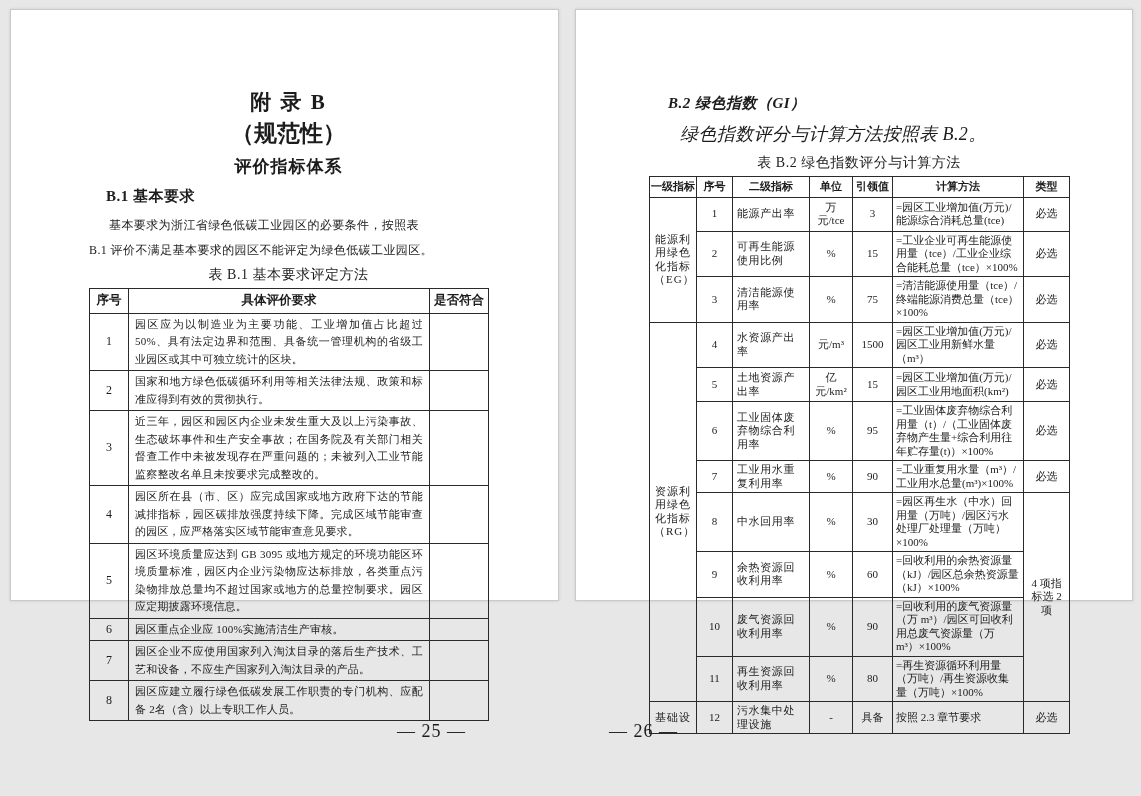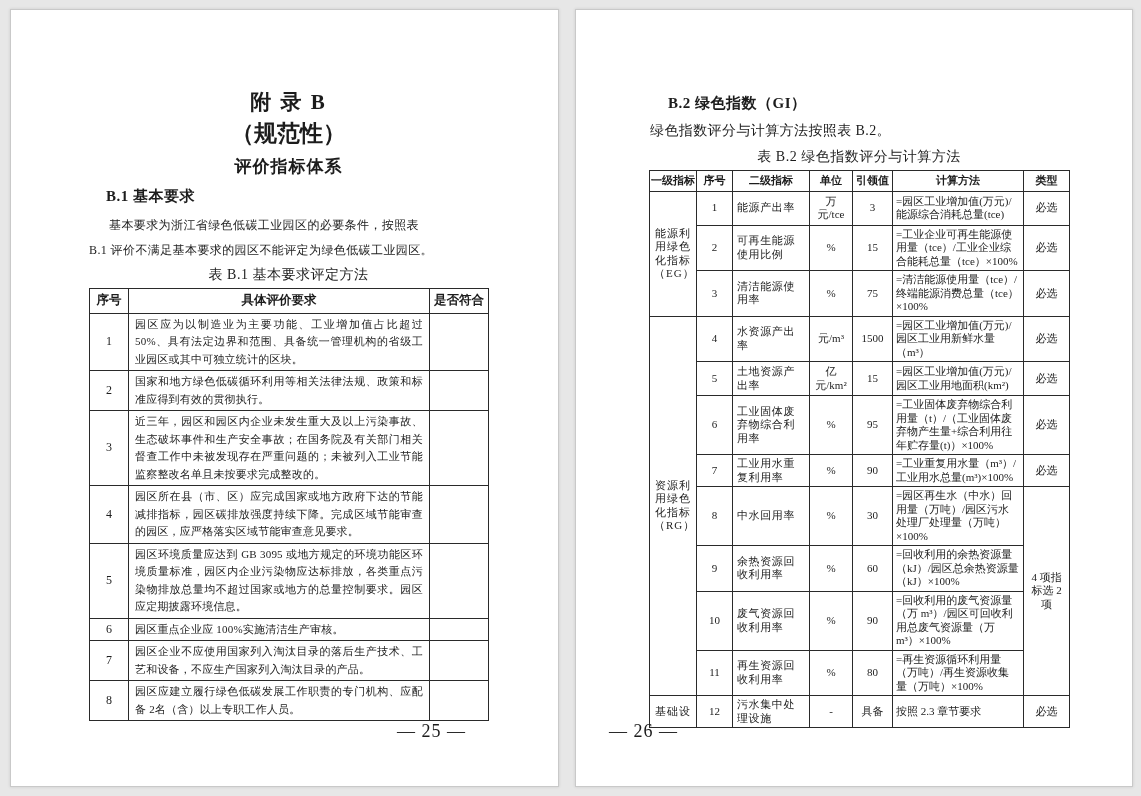--- a/index.html
+++ b/index.html
@@ -5,21 +5,21 @@
   html,body{margin:0;padding:0;}
   body{
     width:1141px;height:796px;
     background:#e7e7e7;
     font-family:"Liberation Serif","DejaVu Serif",serif;
     color:#1c1c1c;
     position:relative;
     overflow:hidden;
   }
   .page{
-    position:absolute;top:9px;height:778px;
+    position:absolute;top:9px;height:592px;
     background:#ffffff;
     border:1px solid #c9c9c9;
     box-shadow:0 0 3px rgba(0,0,0,.12);
     box-sizing:border-box;
   }
   .page-left{left:10px;width:549px;}
   .page-right{left:575px;width:558px;}
 
   
   .title-block{margin-top:76px;margin-left:78px;width:399px;text-align:center;font-weight:bold;}
@@ -36,22 +36,22 @@
   td,th{border:1px solid #2a2a2a;box-sizing:border-box;vertical-align:middle;}
 
   .tbl-b1{margin-left:78px;width:399px;font-size:11px;line-height:17.5px;}
   .tbl-b1 th{font-weight:bold;font-size:12.5px;padding:3px 2px;text-align:center;}
   .tbl-b1 td{padding:2px 6px;}
   .tbl-b1 .c-no{text-align:center;padding:2px 1px;font-size:12px;}
   .tbl-b1 .c-req{text-align:justify;letter-spacing:.2px;}
   .b1-col-no{width:39px;} .b1-col-req{width:301px;} .b1-col-ok{width:59px;}
 
   
-  .heading-b2{margin:84px 0 0 92px;font-size:15px;font-weight:bold;letter-spacing:.5px;}
-  .para-right{margin:9px 0 0 74px;font-size:14px;letter-spacing:.4px;}
+  .heading-b2{margin:84px 0 0 92px;font-size:15px;font-weight:bold;letter-spacing:.5px;font-style:italic;}
+  .para-right{margin:9px 0 0 104px;font-size:18px;letter-spacing:.4px;font-style:italic;}
   .caption-b2{margin:8px 0 4px 73px;width:420px;box-sizing:border-box;font-family:Liberation Serif, serif;}
 
   .tbl-b2{margin-left:73px;width:420px;font-size:11px;line-height:13.5px;padding-left:20px;}
   .tbl-b2 th{font-weight:bold;padding:3px 1px;text-align:center;font-size:11px;}
   .tbl-b2 td{padding:3px 3px;}
   .tbl-b2 .c-center{text-align:center;}
   .tbl-b2 .c-group{text-align:center;padding:2px 4px;letter-spacing:1px;}
   .tbl-b2 .c-ind{text-align:left;padding:2px 4px;letter-spacing:.6px;}
   .tbl-b2 .c-method{text-align:left;padding:2px 3px;}
   .b2-col-group{width:47px;} .b2-col-no{width:36px;} .b2-col-ind{width:77px;}

